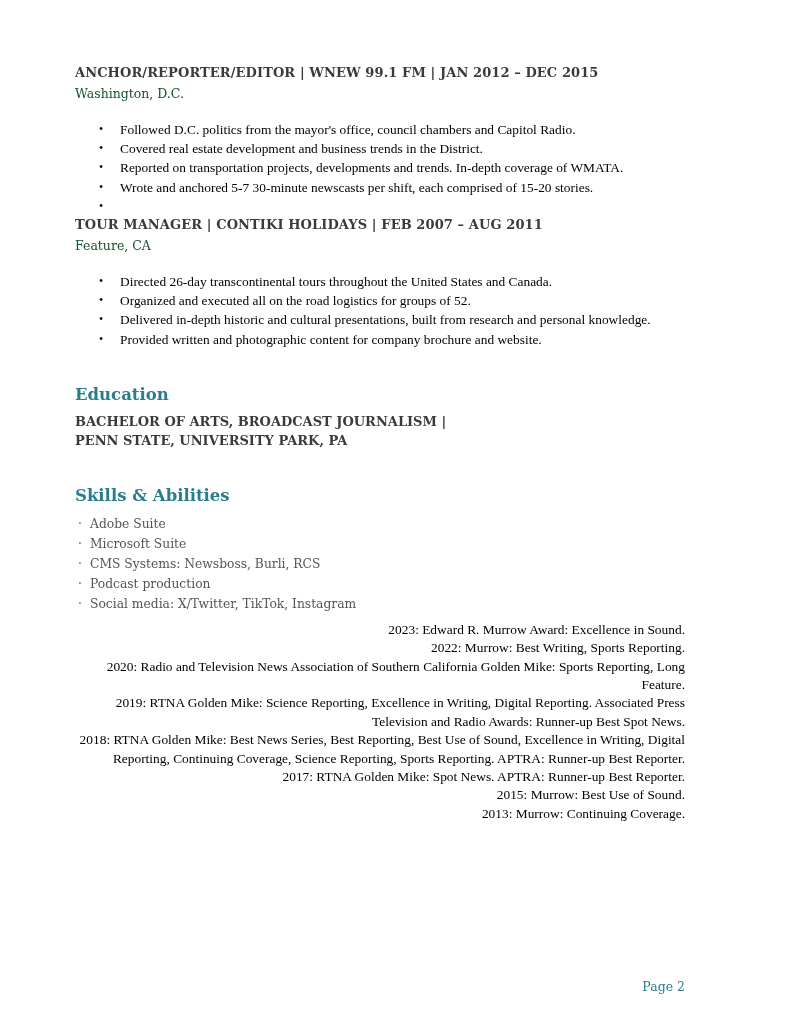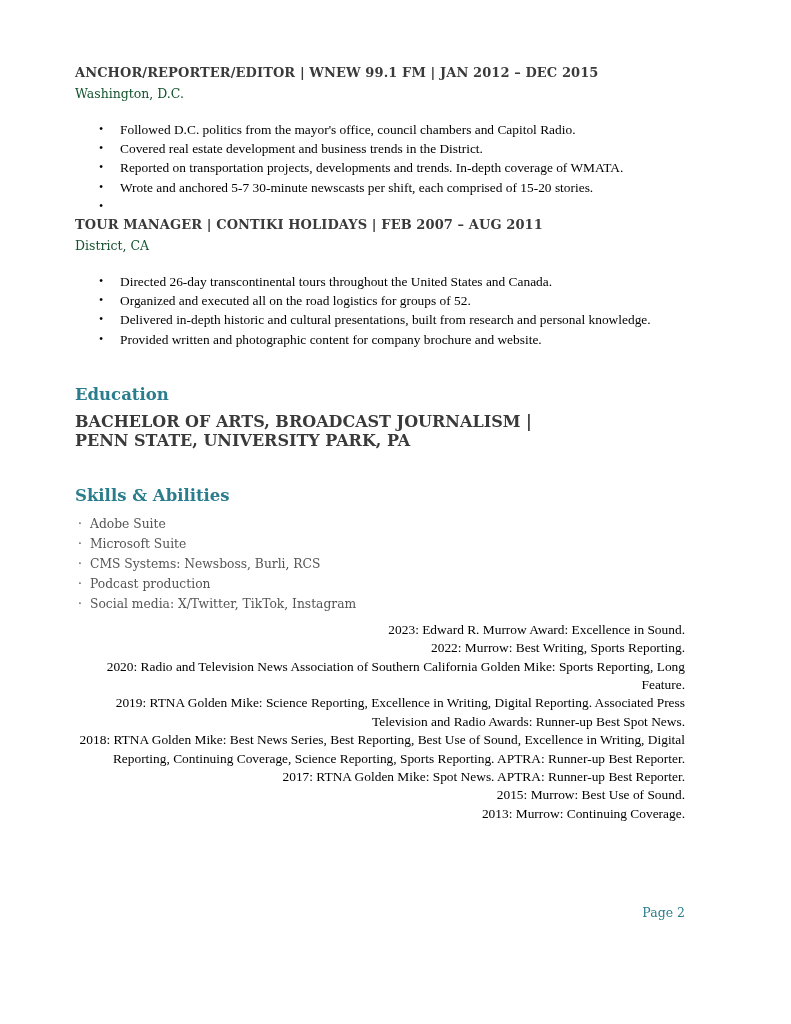--- a/index.html
+++ b/index.html
@@ -62,21 +62,21 @@
     line-height: 20px;
     color: #2a7d8c;
     margin: 0;
   }
   .edu-heading   { margin-top: 36px; }
   .skills-heading{ margin-top: 36px; }
   .awards-heading{ margin-top: 20px; }
   .degree {
     font-family: "DejaVu Serif", serif;
     font-weight: bold;
-    font-size: 16px;
+    font-size: 13px;
     line-height: 19px;
     color: #3a3a3a;
     margin-top: 7px;
   }
   ul.skills-list {
     list-style: none;
     margin: 8px 0 0 0;
     padding: 0;
   }
   ul.skills-list li {
@@ -97,21 +97,21 @@
   .awards-body { margin-top: 7px; }
   .awards-body p {
     margin: 0;
     font-size: 13.4px;
     line-height: 18.4px;
     color: #000000;
     text-align: right;
   }
   .page-footer {
     position: absolute;
-    top: 905px;
+    top: 979px;
     right: 75px;
     font-family: "DejaVu Serif", serif;
     font-size: 12.5px;
     color: #2a7d8c;
   }
 </style>
 </head>
 <body>
 
 <div class="page">
@@ -137,21 +137,21 @@
         <span>Wrote and anchored 5-7 30-minute newscasts per shift, each comprised of 15-20 stories.</span>
       </li>
       <li>
         <span class="mk">•</span>
       </li>
     </ul>
   </section>
 
   <section>
     <h2 class="job-title second">TOUR MANAGER | CONTIKI HOLIDAYS | FEB 2007 – AUG 2011</h2>
-    <div class="location">District, CA</div>
+    <div class="location">Feature, CA</div>
     <ul class="exp-list">
       <li>
         <span class="mk">•</span>
         <span>Directed 26-day transcontinental tours throughout the United States and Canada.</span>
       </li>
       <li>
         <span class="mk">•</span>
         <span>Organized and executed all on the road logistics for groups of 52.</span>
       </li>
       <li>

